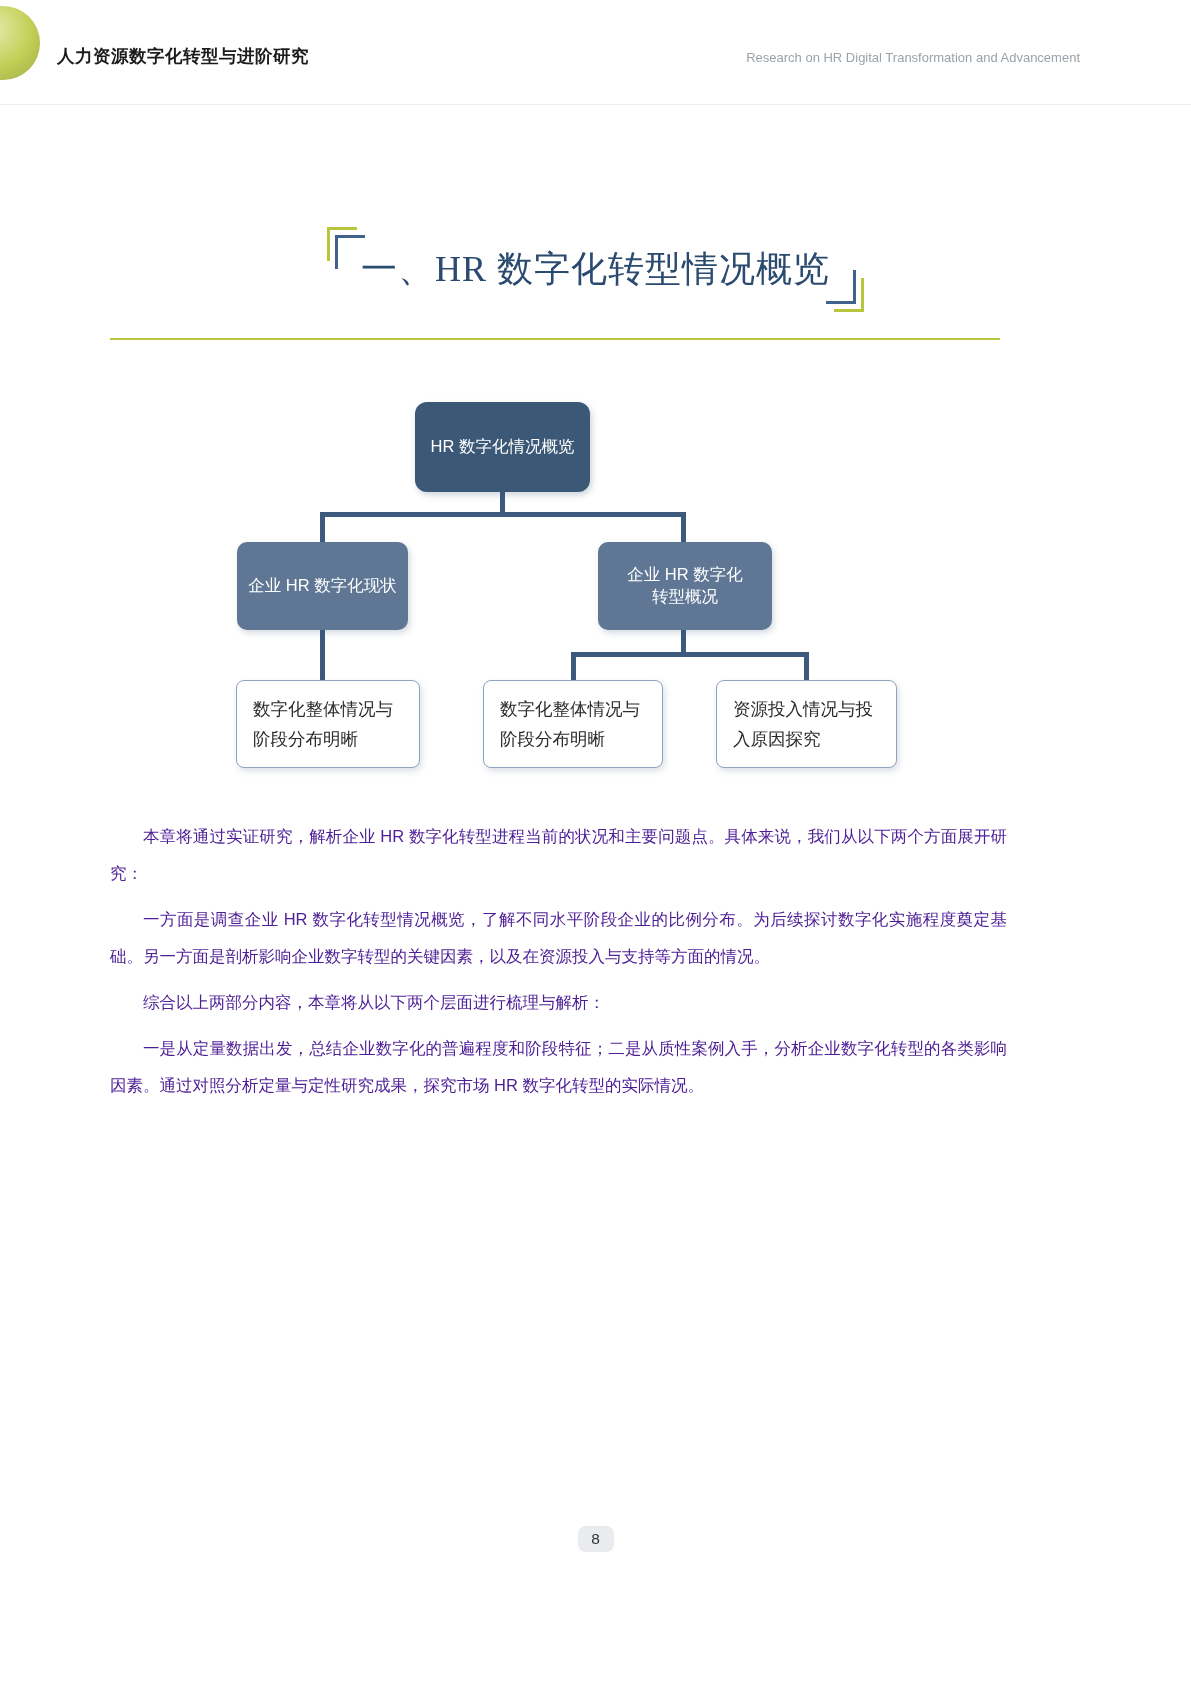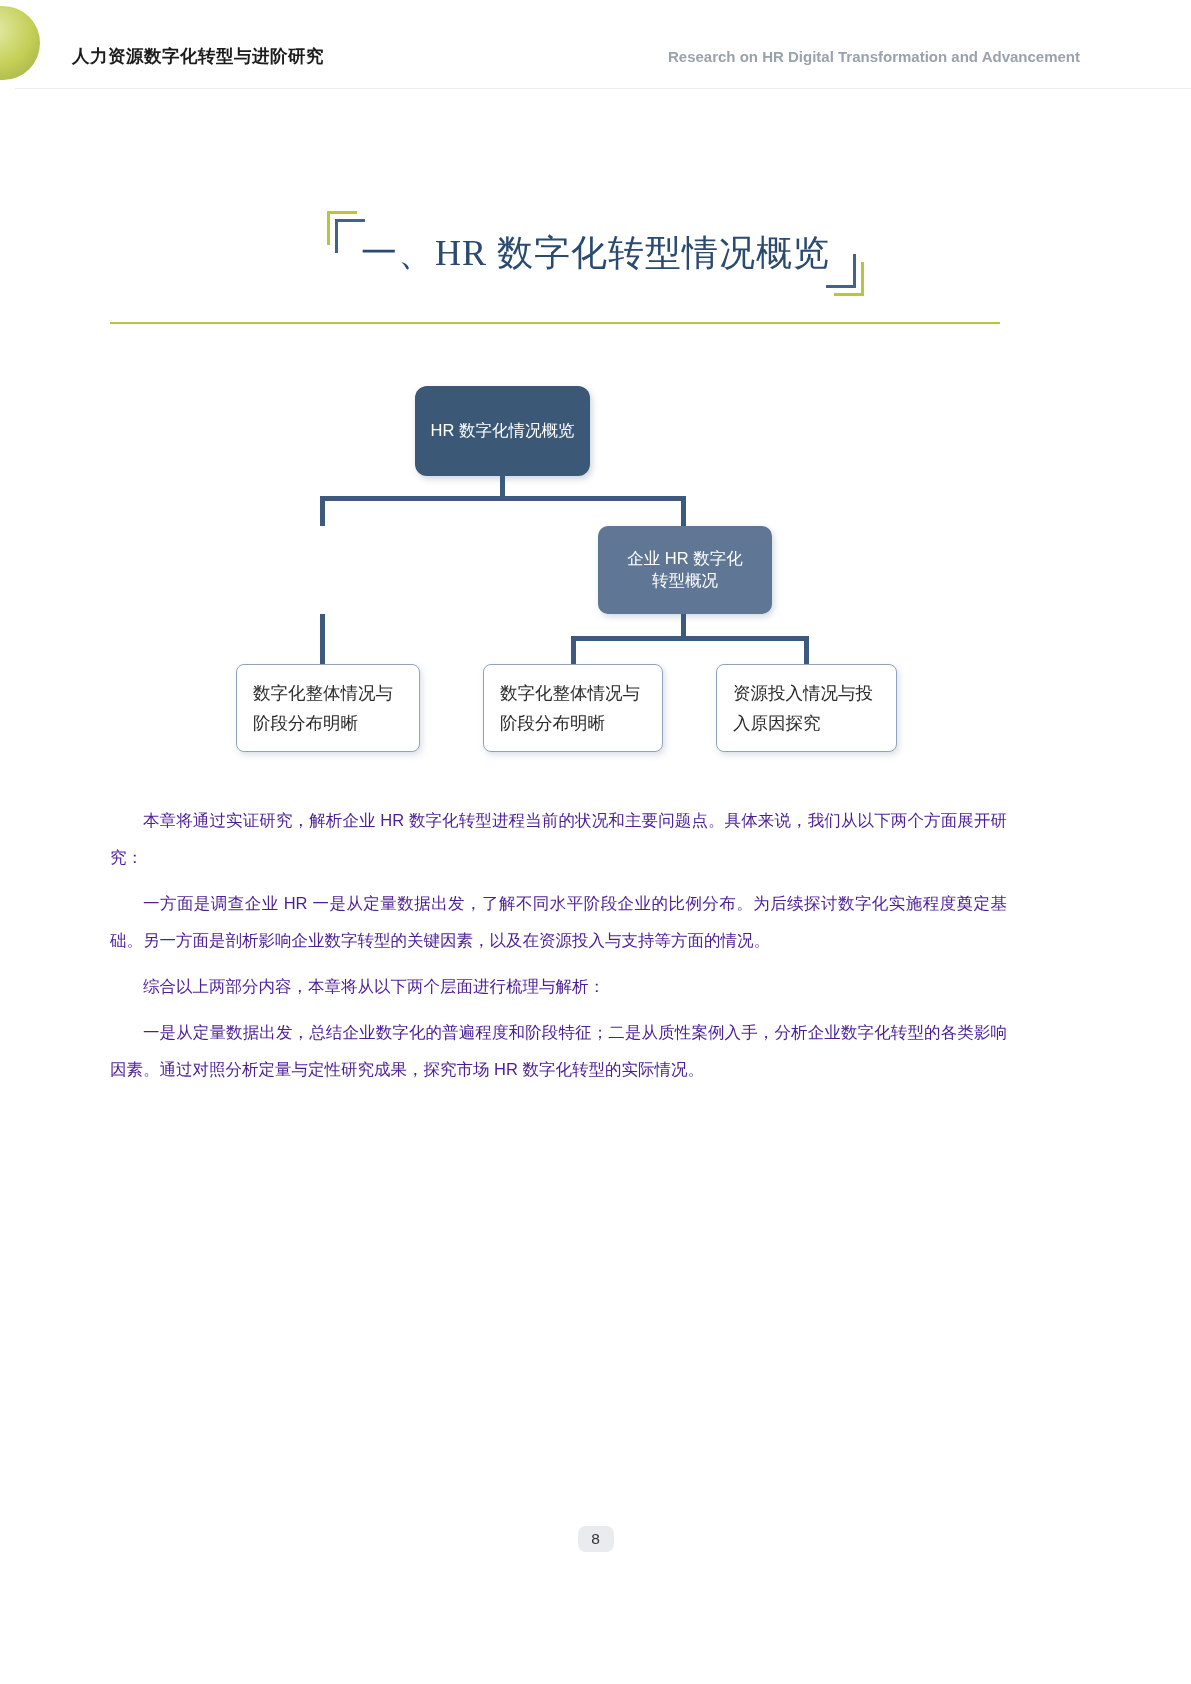--- a/index.html
+++ b/index.html
@@ -21,33 +21,32 @@
     width: 74px;
     height: 74px;
     border-radius: 50%;
     background: radial-gradient(circle at 38% 32%, #e3eaa9 0%, #c3cf55 55%, #9faa49 100%);
   }
   .header {
     position: relative;
     display: flex;
     justify-content: space-between;
     align-items: baseline;
-    padding: 44px 111px 20px 57px;
+    padding: 44px 111px 36px 57px;
     border-bottom: 1px solid #ededed;
-    margin-left: 15px;
   }
   .header-zh {
     font-size: 17.5px;
     font-weight: 700;
     color: #1c1c1c;
     letter-spacing: 0.5px;
   }
   .header-en {
-    font-size: 15px;
-    font-weight: 700;
+    font-size: 13px;
+    font-weight: 400;
     color: #9aa2ab;
   }
 
   
   .title-wrap {
     position: relative;
     width: fit-content;
     margin: 122px auto 0 auto;
     padding: 18px 34px;
   }
@@ -191,30 +190,31 @@
     <div class="conn conn-h1"></div>
     <div class="conn conn-l-v"></div>
     <div class="conn conn-r-v"></div>
     <div class="conn conn-leaf1-v"></div>
     <div class="conn conn-r2-v"></div>
     <div class="conn conn-h2"></div>
     <div class="conn conn-leaf2-v"></div>
     <div class="conn conn-leaf3-v"></div>
 
     <div class="dbox dbox-root">HR 数字化情况概览</div>
+    <div class="dbox dbox-branch dbox-branch-left">企业 HR 数字化现状</div>
     <div class="dbox dbox-branch dbox-branch-right">企业 HR 数字化
 转型概况</div>
     <div class="dbox dbox-leaf dbox-leaf-1">数字化整体情况与阶段分布明晰</div>
     <div class="dbox dbox-leaf dbox-leaf-2">数字化整体情况与阶段分布明晰</div>
     <div class="dbox dbox-leaf dbox-leaf-3">资源投入情况与投入原因探究</div>
   </div>
 
   <div class="content">
     <p>本章将通过实证研究，解析企业 HR 数字化转型进程当前的状况和主要问题点。具体来说，我们从以下两个方面展开研究：</p>
-    <p>一方面是调查企业 HR 一是从定量数据出发，了解不同水平阶段企业的比例分布。为后续探讨数字化实施程度奠定基础。另一方面是剖析影响企业数字转型的关键因素，以及在资源投入与支持等方面的情况。</p>
+    <p>一方面是调查企业 HR 数字化转型情况概览，了解不同水平阶段企业的比例分布。为后续探讨数字化实施程度奠定基础。另一方面是剖析影响企业数字转型的关键因素，以及在资源投入与支持等方面的情况。</p>
     <p>综合以上两部分内容，本章将从以下两个层面进行梳理与解析：</p>
     <p>一是从定量数据出发，总结企业数字化的普遍程度和阶段特征；二是从质性案例入手，分析企业数字化转型的各类影响因素。通过对照分析定量与定性研究成果，探究市场 HR 数字化转型的实际情况。</p>
   </div>
 
   <div class="footer">
     <span class="page-pill">8</span>
   </div>
 
 </div>
 

